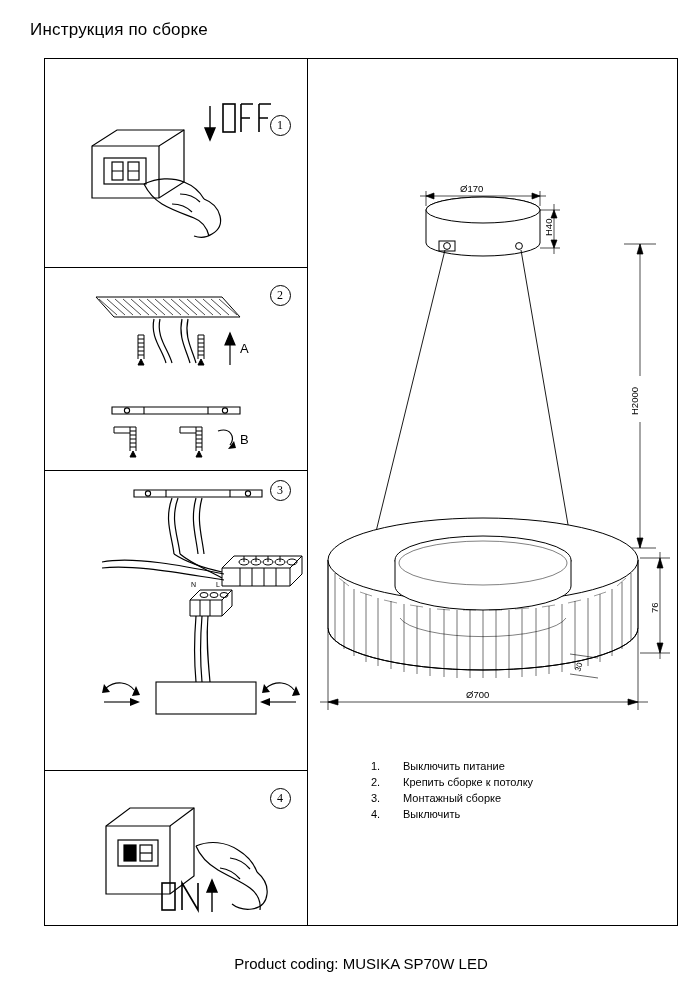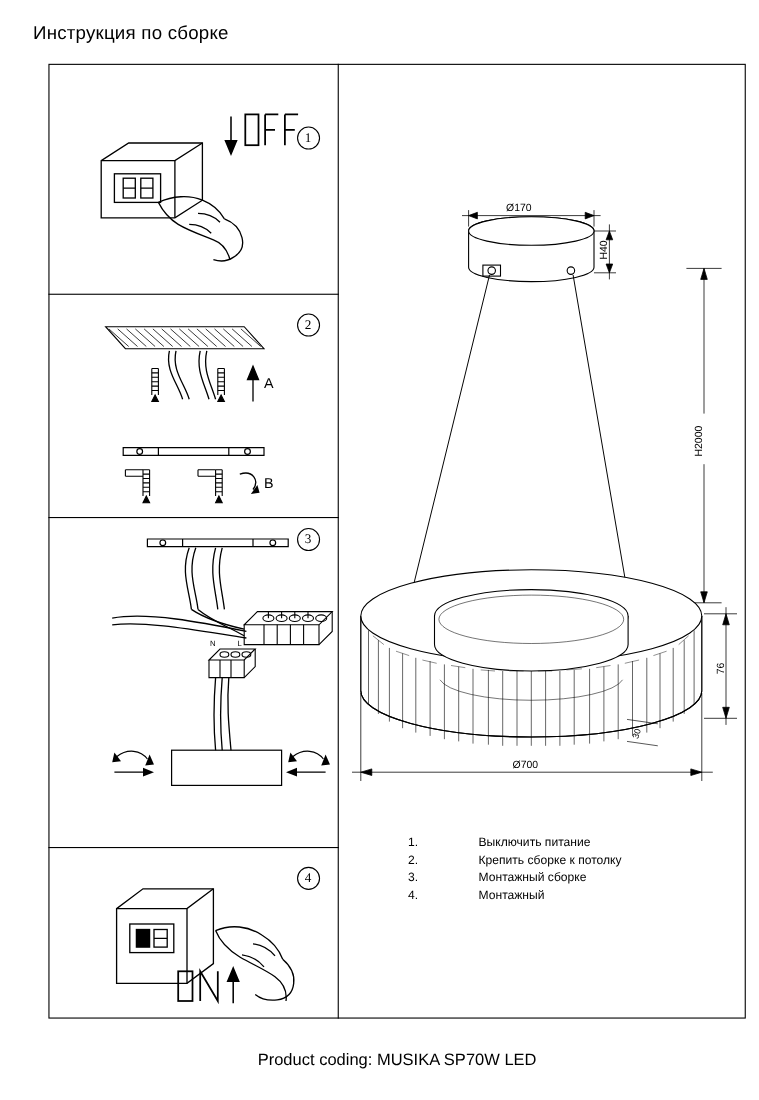--- a/index.html
+++ b/index.html
@@ -88,21 +88,21 @@
 
   .legend {
     position: absolute;
     left: 355px;
     top: 758px;
     font-size: 11px;
     line-height: 16px;
   }
   .legend-row { display: flex; }
   .legend-idx { width: 32px; }
-  .legend-txt { white-space: nowrap; margin-left: 32px; }
+  .legend-txt { white-space: nowrap; }
 
   svg { display: block; }
   .svgbox { position: absolute; }
 </style>
 </head>
 <body>
 
 <div class="page">
 
   <div class="title">Инструкция по сборке</div>
@@ -491,19 +491,19 @@
     <div class="legend-row">
       <span class="legend-idx">2.</span>
       <span class="legend-txt">Крепить сборке к потолку</span>
     </div>
     <div class="legend-row">
       <span class="legend-idx">3.</span>
       <span class="legend-txt">Монтажный сборке</span>
     </div>
     <div class="legend-row">
       <span class="legend-idx">4.</span>
-      <span class="legend-txt">Монтажный</span>
+      <span class="legend-txt">Выключить</span>
     </div>
   </div>
 
   <div class="footer">Product coding: MUSIKA SP70W LED</div>
 
 </div>
 
 </body></html>

